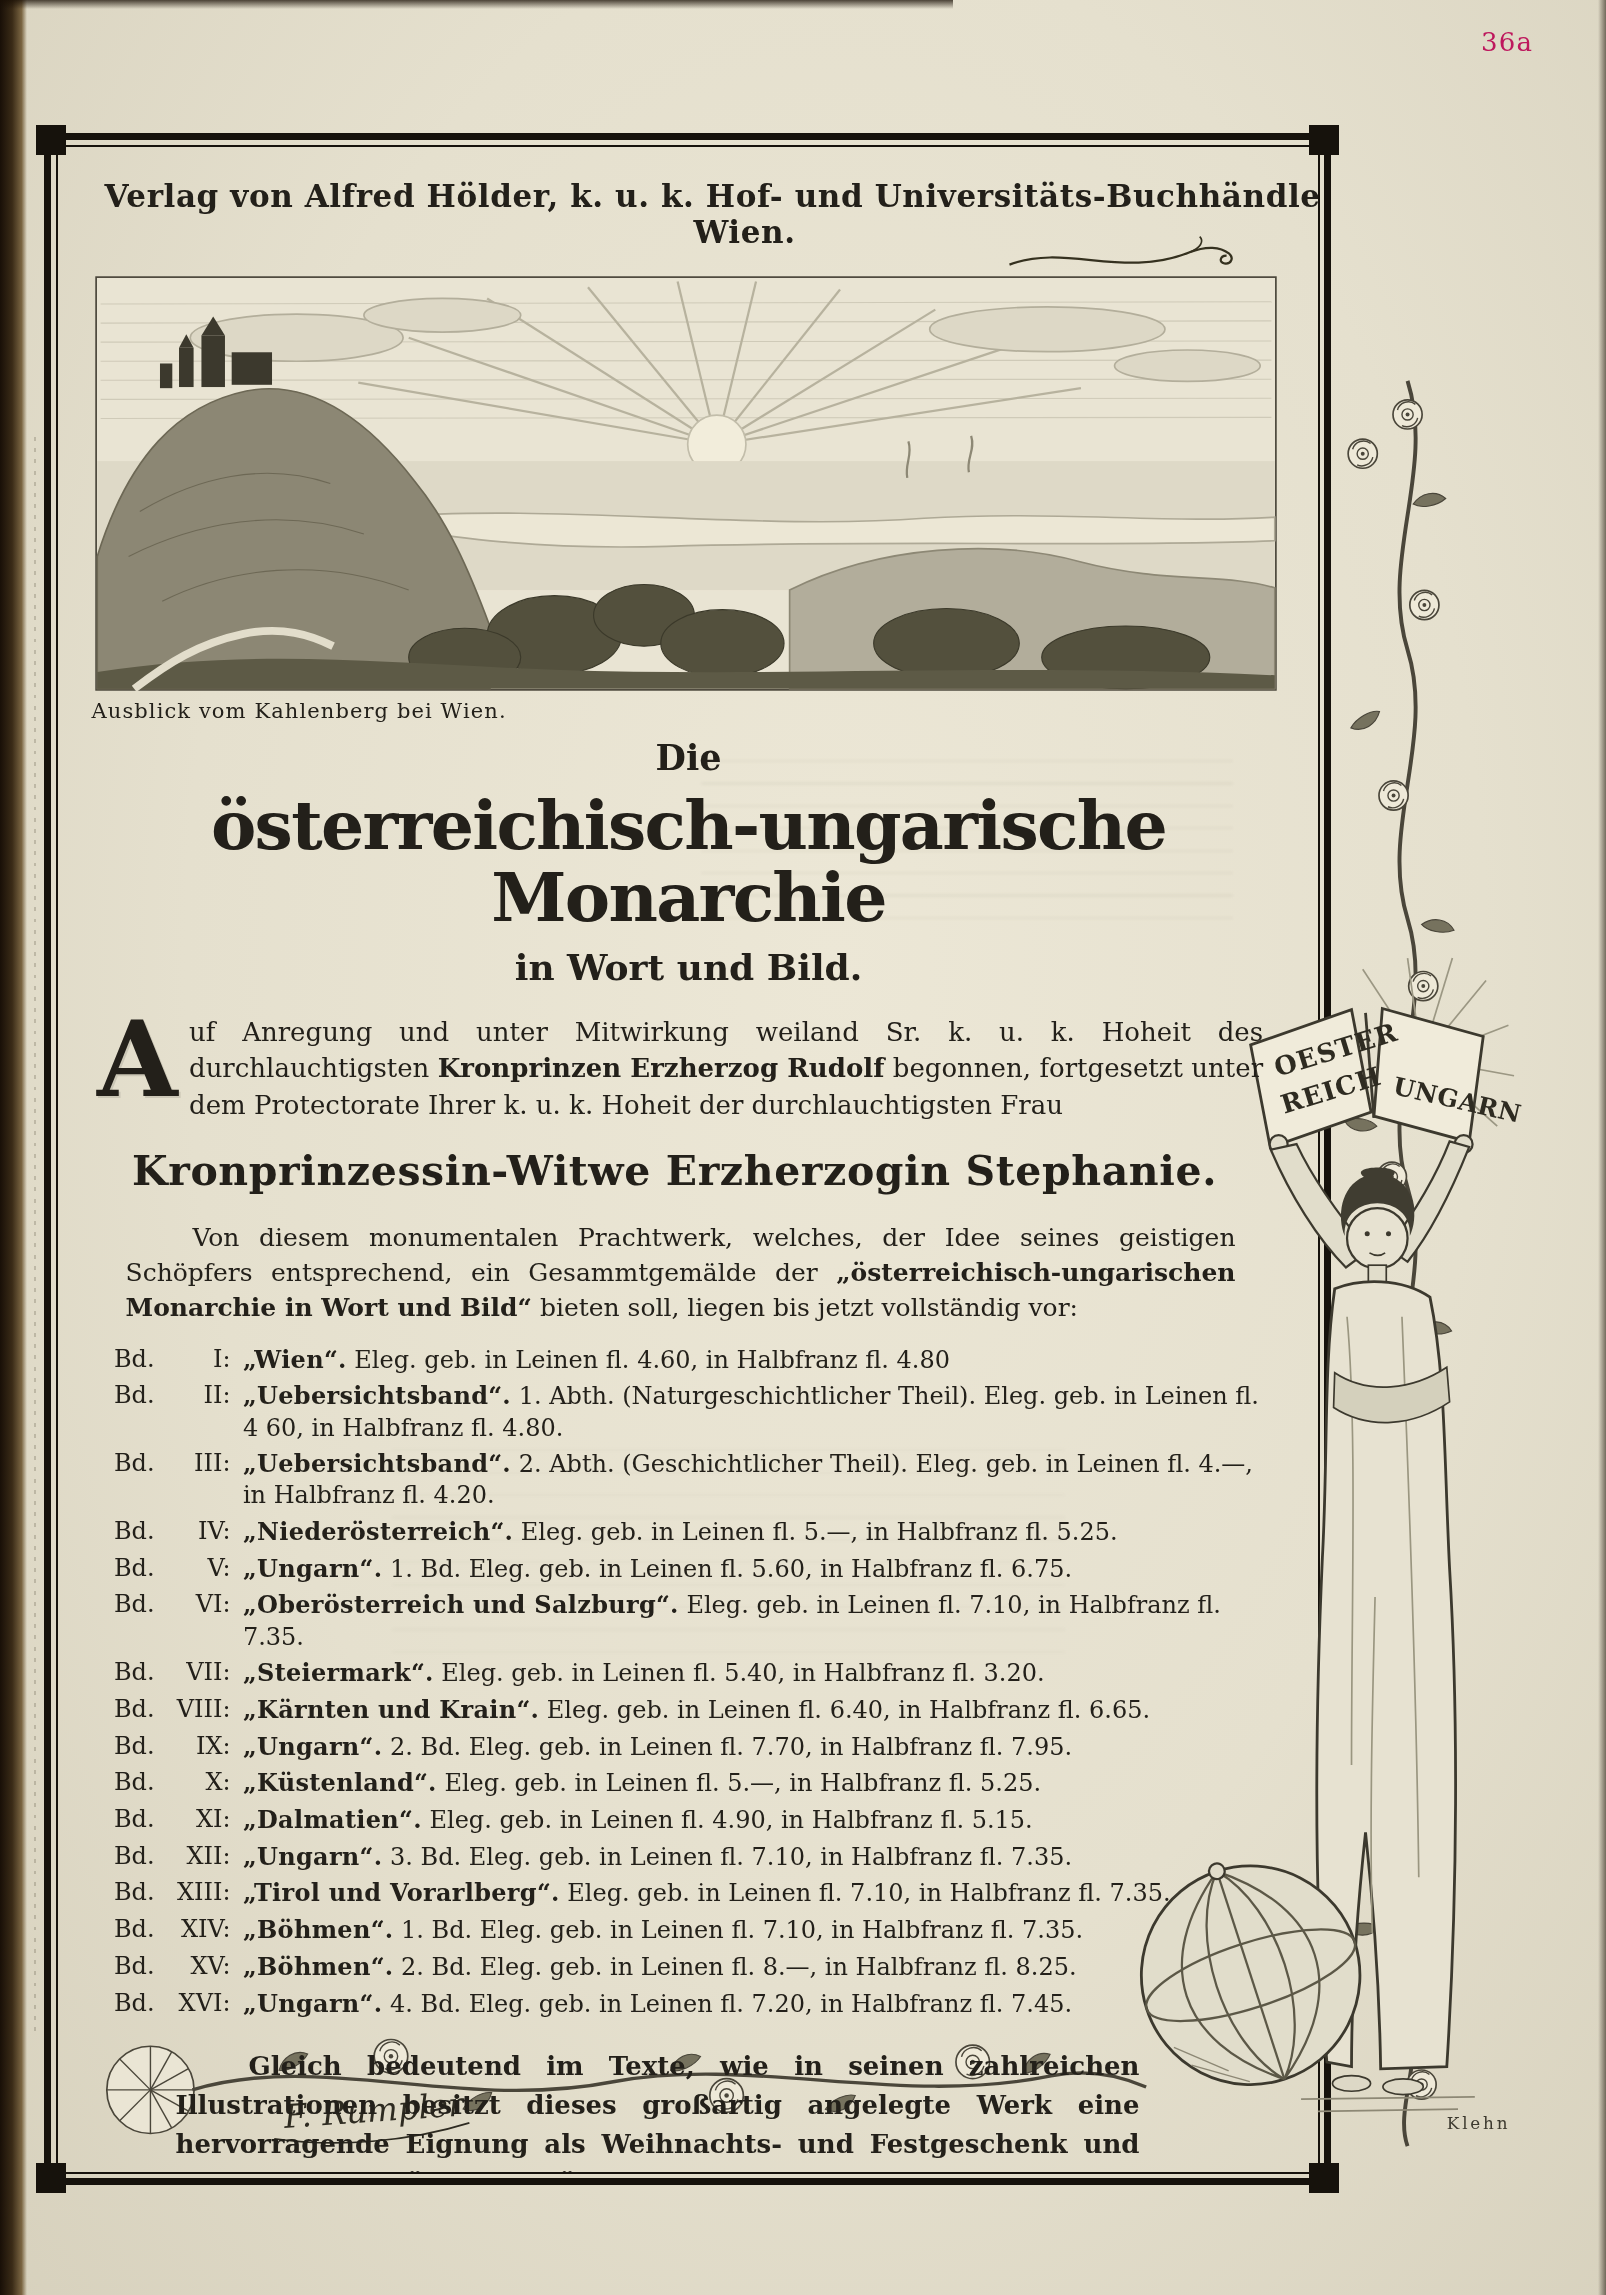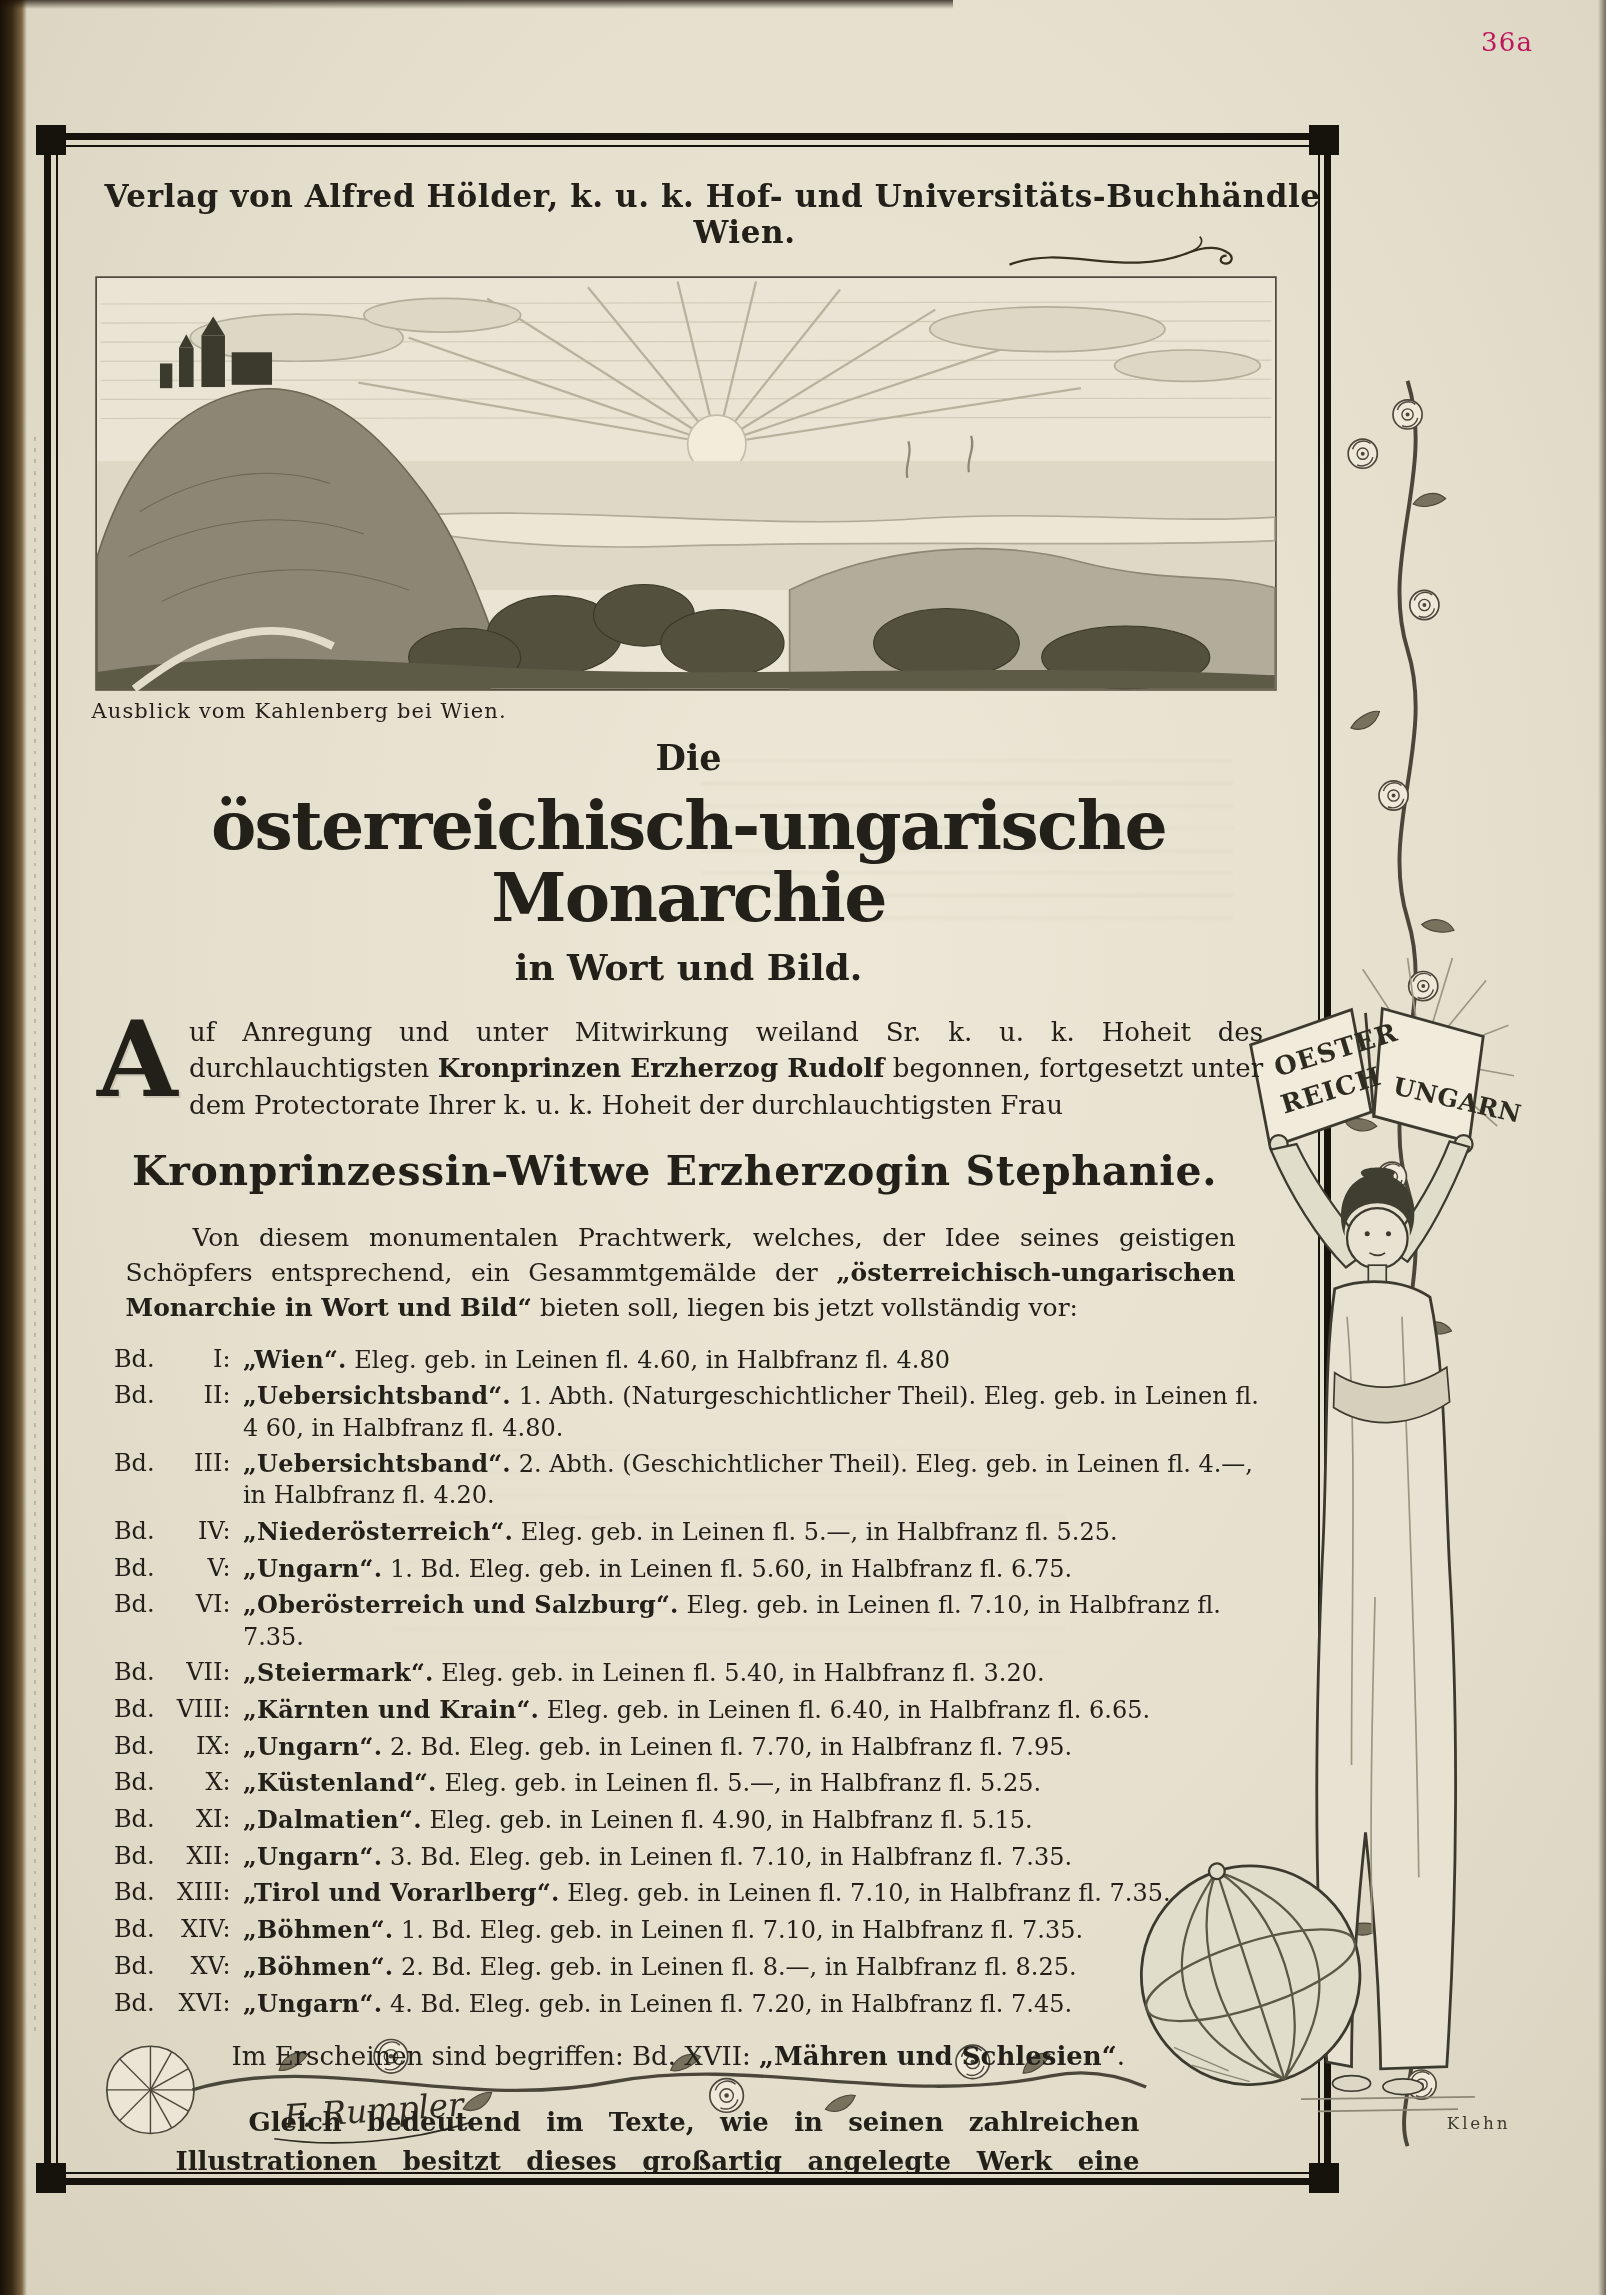--- a/index.html
+++ b/index.html
@@ -279,23 +279,20 @@
             </div>
 
             <div class="vol-row">
               <span class="vol-bd">Bd.</span>
               <span class="vol-num">XVI:</span>
               <span class="vol-text"><b class="vol-title">„Ungarn“.</b> <span>4. Bd. Eleg. geb. in Leinen fl. 7.20, in Halbfranz fl. 7.45.</span></span>
             </div>
           </div>
 
         <div class="forthcoming">
-          <div class="forth-1">
-            <span>Im Erscheinen sind begriffen: Bd. XVII: </span><b>„Mähren und Schlesien“</b><span>.</span>
-          </div>
         </div>
 
         <p class="closing">Gleich bedeutend im Texte, wie in seinen zahlreichen Illustrationen besitzt dieses großartig angelegte Werk eine hervorragende Eignung als Weihnachts- und Festgeschenk und ist eine Zierde für jeden Büchertisch.</p>
       </div>
     </div>
   </div>
 
   <svg class="deco" viewBox="0 0 740 3210">
     <defs>
       <path id="r1leaf" d="M0,0 C14,-20 40,-26 58,-10 C42,4 14,8 0,0 Z"></path>

